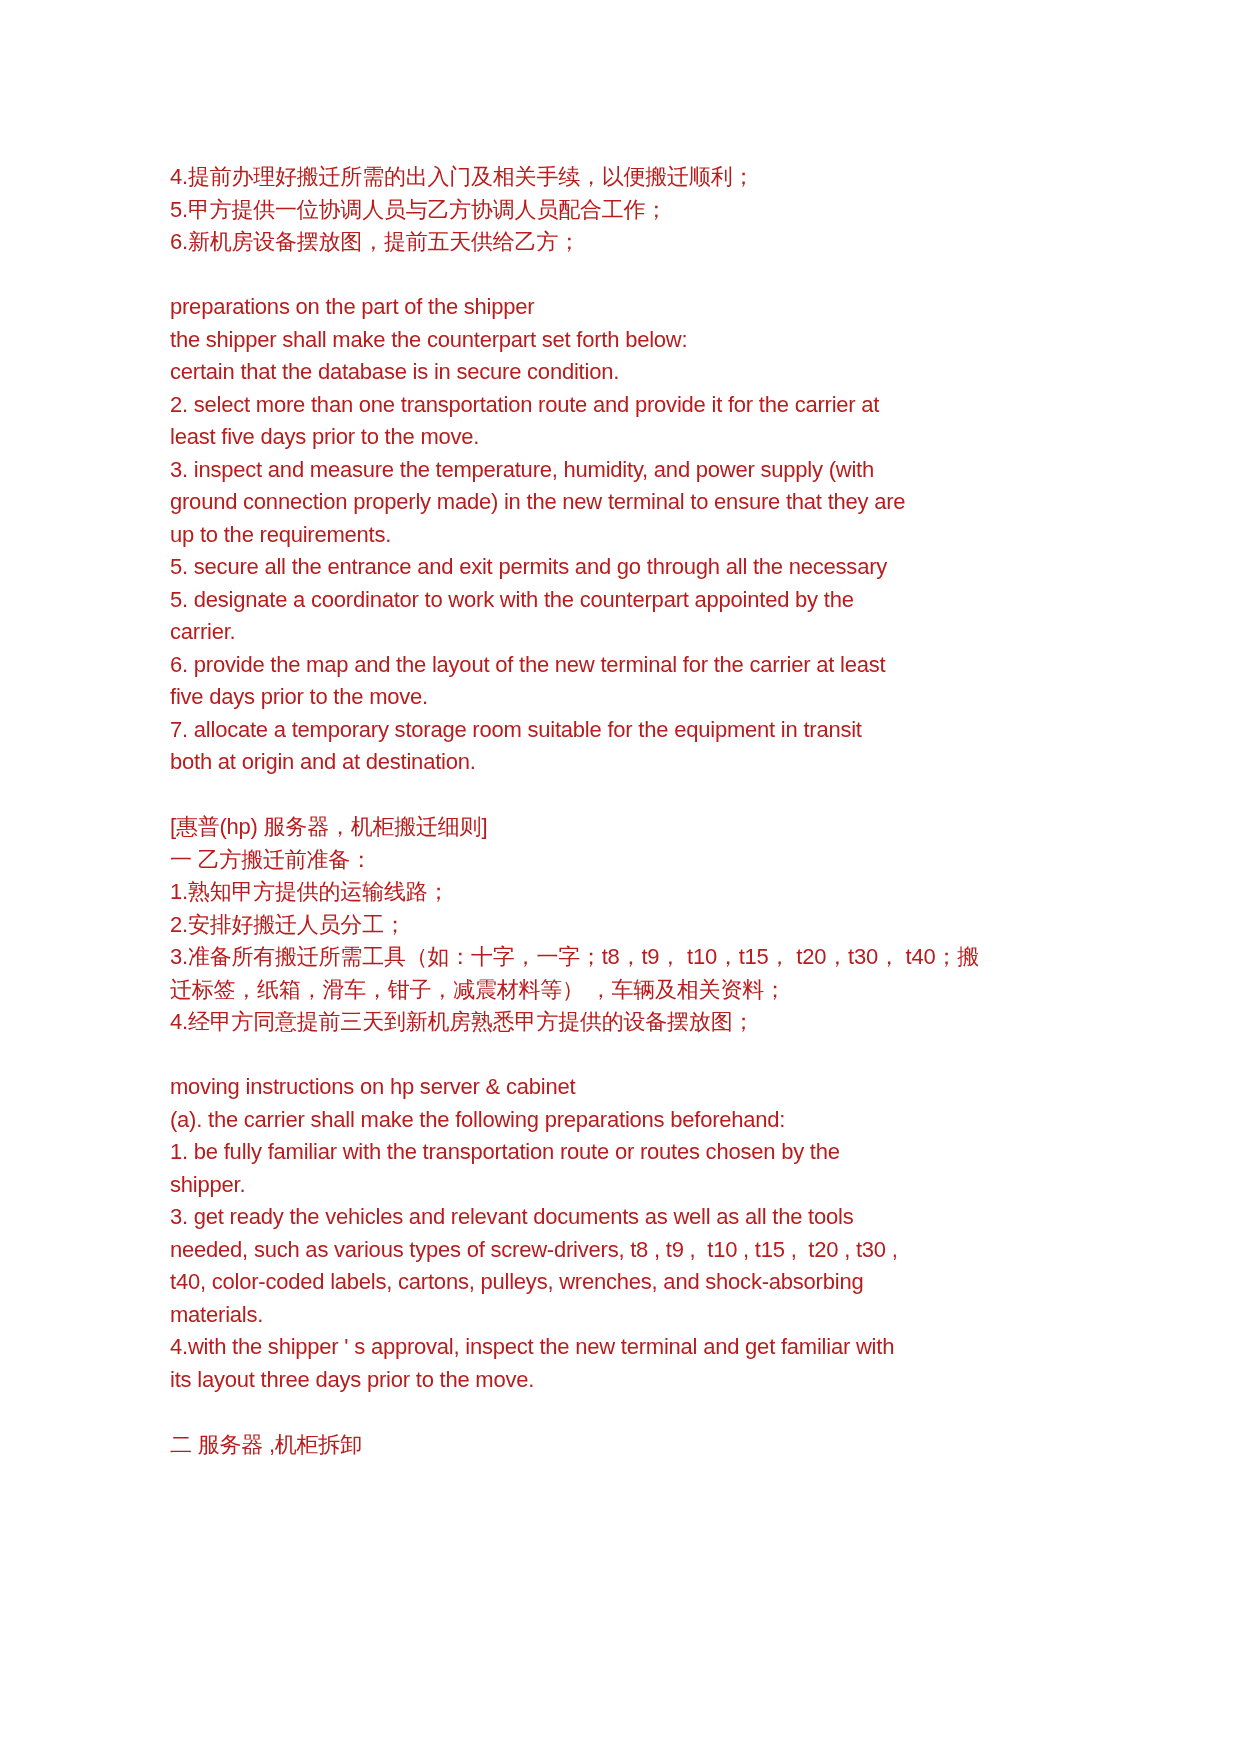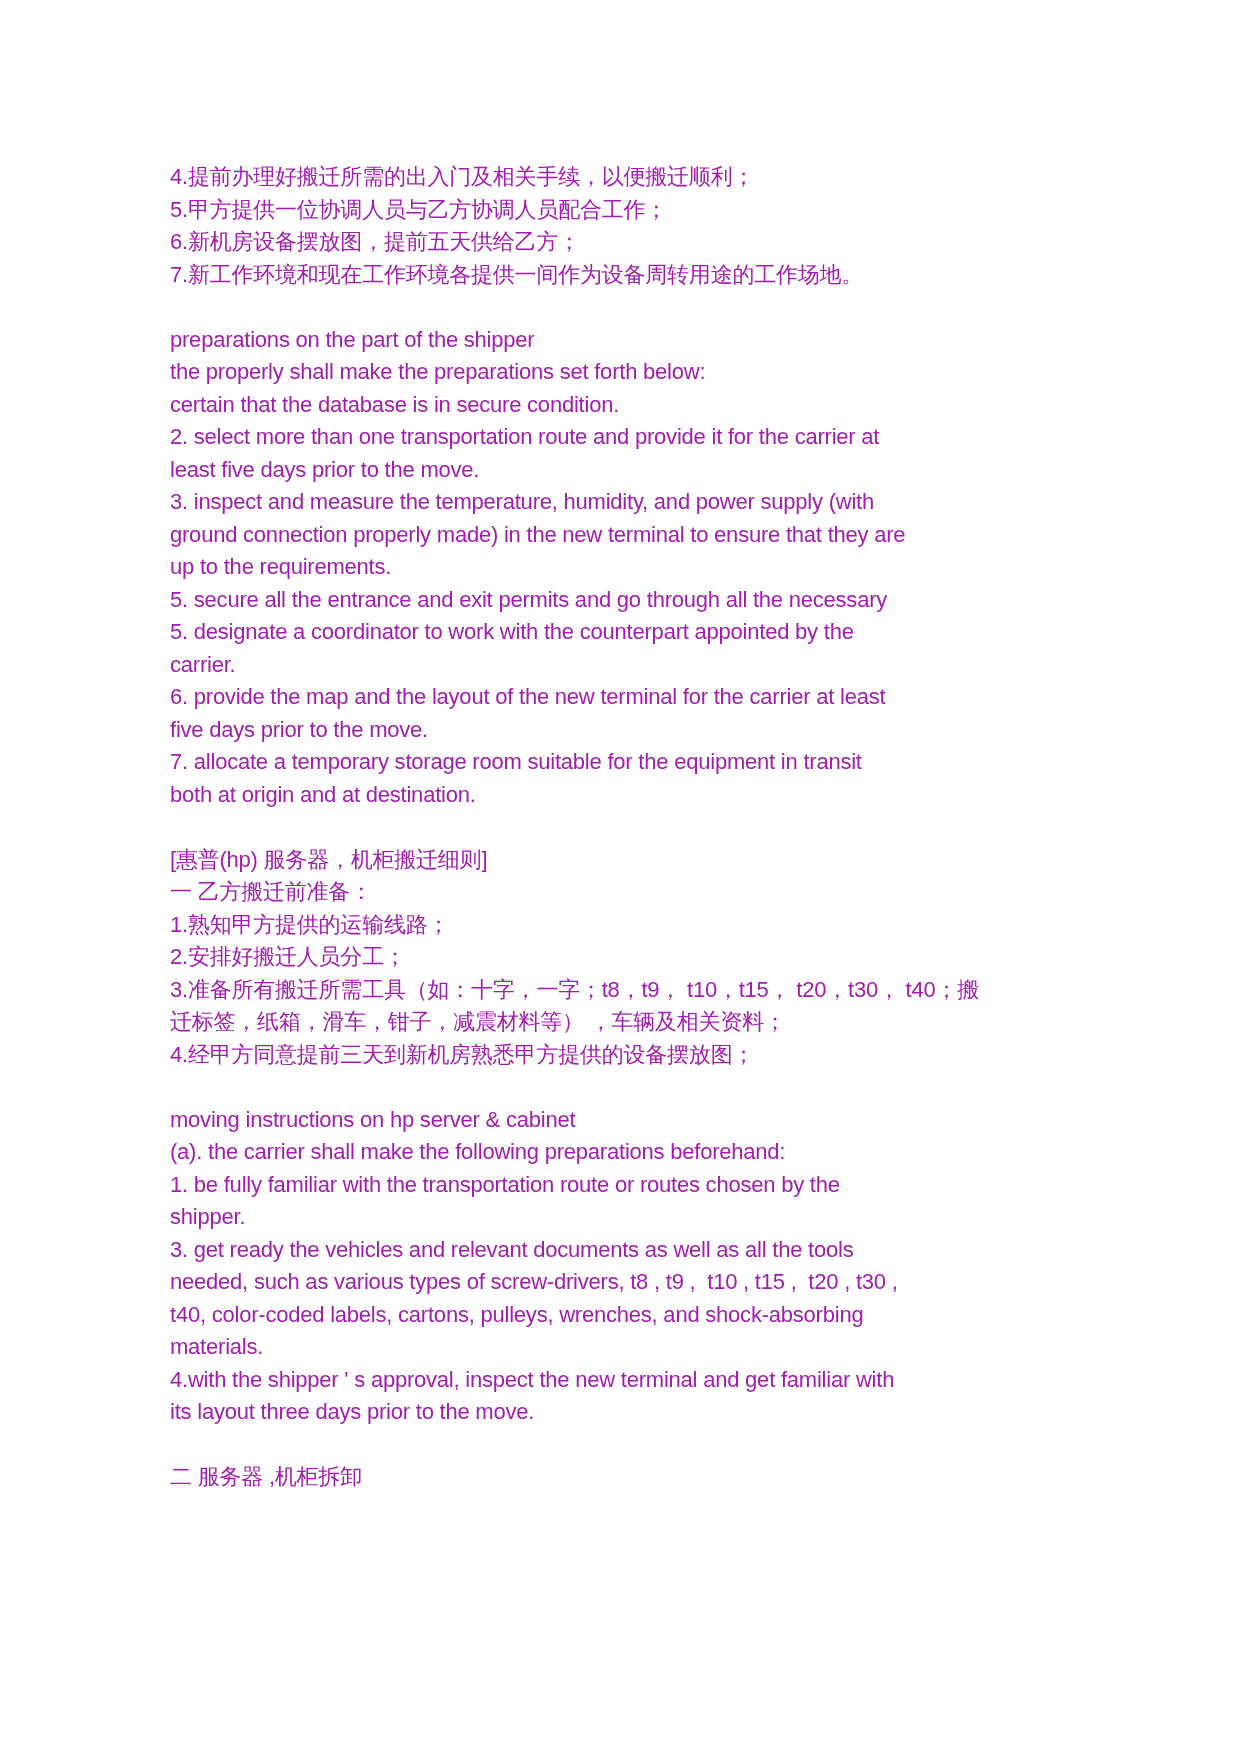--- a/index.html
+++ b/index.html
@@ -7,21 +7,21 @@
     padding: 0;
     background: #ffffff;
   }
   .page {
     position: relative;
     width: 1240px;
     height: 1754px;
     background: #ffffff;
     overflow: hidden;
     font-family: "Liberation Sans", "DejaVu Sans", sans-serif;
-    color: #a21caf;
+    color: #b91c1c;
   }
   .doc {
     position: absolute;
     left: 170px;
     top: 161px;
     width: 1010px;
     font-size: 22px;
     line-height: 32.5px;
     letter-spacing: -0.01em;
   }
@@ -38,25 +38,24 @@
 </style>
 </head>
 <body>
 
 <div class="page">
   <div class="doc">
       <div class="para">
         <div class="line">4.提前办理好搬迁所需的出入门及相关手续，以便搬迁顺利；</div>
         <div class="line">5.甲方提供一位协调人员与乙方协调人员配合工作；</div>
         <div class="line">6.新机房设备摆放图，提前五天供给乙方；</div>
-        <div class="line">7.新工作环境和现在工作环境各提供一间作为设备周转用途的工作场地。</div>
       </div>
       <div class="para">
         <div class="line">preparations on the part of the shipper</div>
-        <div class="line">the properly shall make the preparations set forth below:</div>
+        <div class="line">the shipper shall make the counterpart set forth below:</div>
         <div class="line">certain that the database is in secure condition.</div>
         <div class="line">2. select more than one transportation route and provide it for the carrier at</div>
         <div class="line">least five days prior to the move.</div>
         <div class="line">3. inspect and measure the temperature, humidity, and power supply (with</div>
         <div class="line">ground connection properly made) in the new terminal to ensure that they are</div>
         <div class="line">up to the requirements.</div>
         <div class="line">5. secure all the entrance and exit permits and go through all the necessary</div>
         <div class="line">5. designate a coordinator to work with the counterpart appointed by the</div>
         <div class="line">carrier.</div>
         <div class="line">6. provide the map and the layout of the new terminal for the carrier at least</div>

